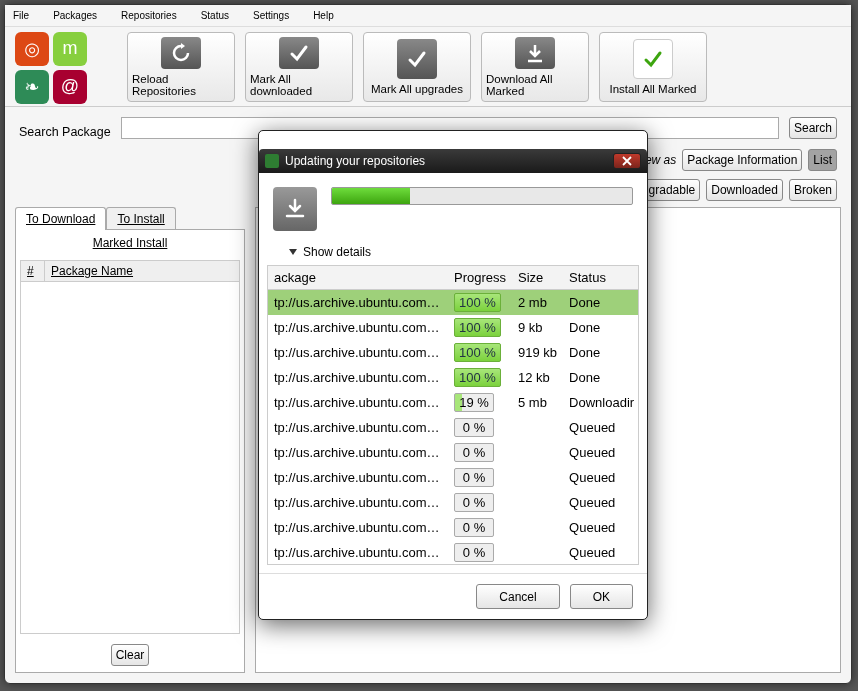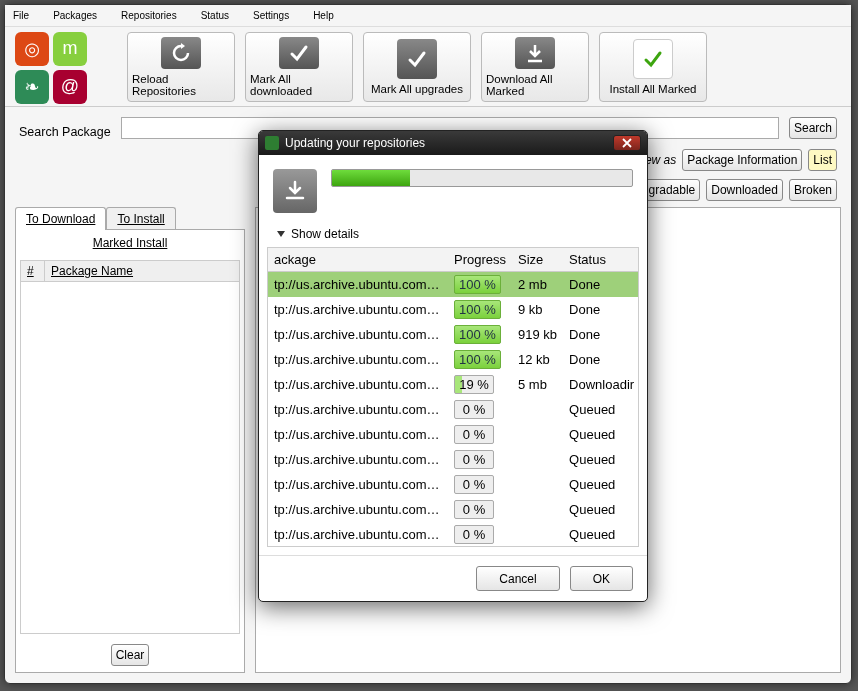--- a/index.html
+++ b/index.html
@@ -22,49 +22,49 @@
 .c1{left:0;top:0;background:#dd4814;} .c2{left:38px;top:0;background:#87cf3e;} .c3{left:0;top:38px;background:#2e8b57;} .c4{left:38px;top:38px;background:#a80030;}
 
 .toolbtn { display:flex; flex-direction:column; align-items:center; width:108px; height:70px; border:1px solid #bbb; border-radius:4px; background:linear-gradient(#fff,#e8e8e8); cursor:pointer; padding:4px; font-size:11.5px; justify-content:center; gap:4px; }
 .toolbtn .ico { width:40px; height:40px; border-radius:4px; display:flex; align-items:center; justify-content:center; }
 .ico.dark{background:linear-gradient(#888,#555);color:#fff;} .ico.light{background:#fff;border:1px solid #ccc;}
 
 .searchrow { padding:10px 14px; display:flex; align-items:flex-end; gap:10px; font-size:12.5px; }
 .searchrow input{ flex:1; height:22px; border:1px solid #aaa; padding:0 4px; font-size:12px; }
 .btn { height:22px; padding:0 4px; background:linear-gradient(#fff,#e5e5e5); border:1px solid #888; border-radius:3px; font-size:12px; cursor:pointer; display:inline-flex; align-items:center; }
 .viewrow { padding:0 14px 8px; display:flex; justify-content:flex-end; align-items:center; gap:6px; font-size:12px; font-style:italic; }
-.btn.sel{ background:#fef9c3; }
+.btn.sel{ background:#a3a3a3; }
 
 .filterrow { padding:0 14px 6px; display:flex; justify-content:flex-end; gap:6px; }
 
 .mainarea { flex:1; display:flex; gap:10px; padding:0 10px 10px;text-decoration:underline; }
 .sidepanel { width:230px; display:flex; flex-direction:column; }
 .tabs { display:flex; font-size:12px; }
 .tab { padding:4px 10px; border:1px solid #aaa; background:#f0f0f0; border-bottom:none; cursor:pointer; border-radius:3px 3px 0 0;}
 .tab.active{ background:#fff; position:relative; z-index:2;}
 .panelbody { border:1px solid #aaa; background:#fff; flex:1; margin-top:-1px; display:flex; flex-direction:column; align-items:stretch; }
 .panelbody .hdr{ text-align:center; font-size:12px; padding:6px; }
 .pkglist{ flex:1; border:1px solid #ccc; margin:4px; font-size:12px;}
 .pkglist .head{ display:flex; background:#efefef; border-bottom:1px solid #ccc; }
 .pkglist .head div{ padding:3px 6px; }
 .clearwrap{ text-align:center; padding:6px; }
 
 .rightpanel{ flex:1; border:1px solid #aaa; background:#fff; }
 
 
 .dialog{ position:absolute; left:258px; top:130px; width:390px; background:#fff; border:1px solid #222; border-radius:5px; box-shadow:0 5px 25px rgba(0,0,0,.6); display:flex; flex-direction:column; font-size:12px; }
-.dialog .titlebar{ border-radius:4px 4px 0 0; }
+.dialog .titlebar{ border-radius:4px 4px 0 0;margin-top:18px; }
 .dlgbody{ padding:14px; display:flex; gap:14px; align-items:flex-start; }
 .dlgicon{ width:44px;height:44px;background:linear-gradient(#999,#666);border-radius:4px;display:flex;align-items:center;justify-content:center;color:#fff; flex-shrink:0;}
 .dlgtext{ flex:1; }
 .dlgtext .pline{ margin-bottom:8px; }
 .pline i{ color:#666; }
 .bigprog{ height:18px; border:1px solid #999; border-radius:2px; background:#e8e8e8; position:relative; overflow:hidden;}
 .bigprog .fill{ height:100%; background:linear-gradient(#6edc3c,#3da50f); width:26%; }
-.detailsrow{ padding:0 18px 6px; display:flex; align-items:center; gap:6px; }
+.detailsrow{ padding:0 30px 6px; display:flex; align-items:center; gap:6px; }
 .detailsrow .tri{ width:0;height:0;border-left:4px solid transparent;border-right:4px solid transparent;border-top:6px solid #333; }
 
 .dlgtable { margin:0 8px 8px; border:1px solid #ccc; max-height:300px; overflow:hidden; position:relative;}
 .dlgtable table{ width:100%; border-collapse:collapse; font-size:13px; }
 .dlgtable th{ text-align:left; padding:4px 6px; background:#f3f3f3; border-bottom:1px solid #ccc; font-weight:normal; }
 .dlgtable td{ padding:3px 6px; white-space:nowrap; overflow:hidden; text-overflow:ellipsis; }
 .dlgtable td.pkg{ max-width:180px; }
 tr.selrow td{ background:#9ed07a !important; }
 .cellprog{ display:inline-block; min-width:40px; text-align:center; padding:1px 4px; border:1px solid #aaa; background:#eee; border-radius:2px;}
 .cellprog.done{ background:linear-gradient(#a8e67a,#7bd13c); border-color:#6bb03a; color:#234; }

